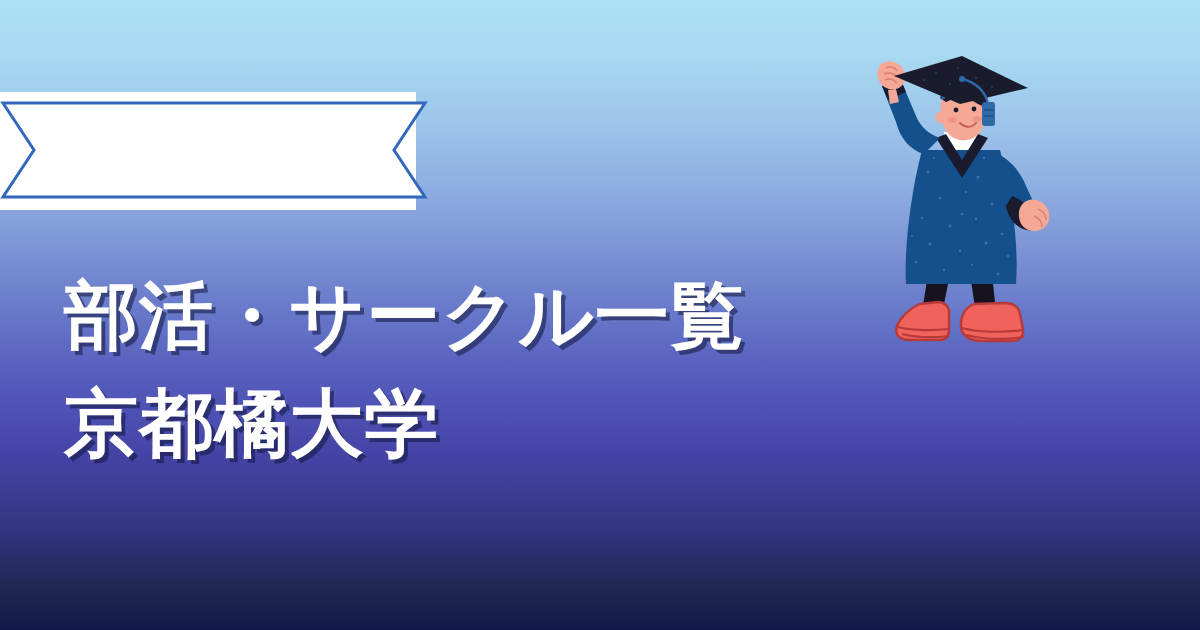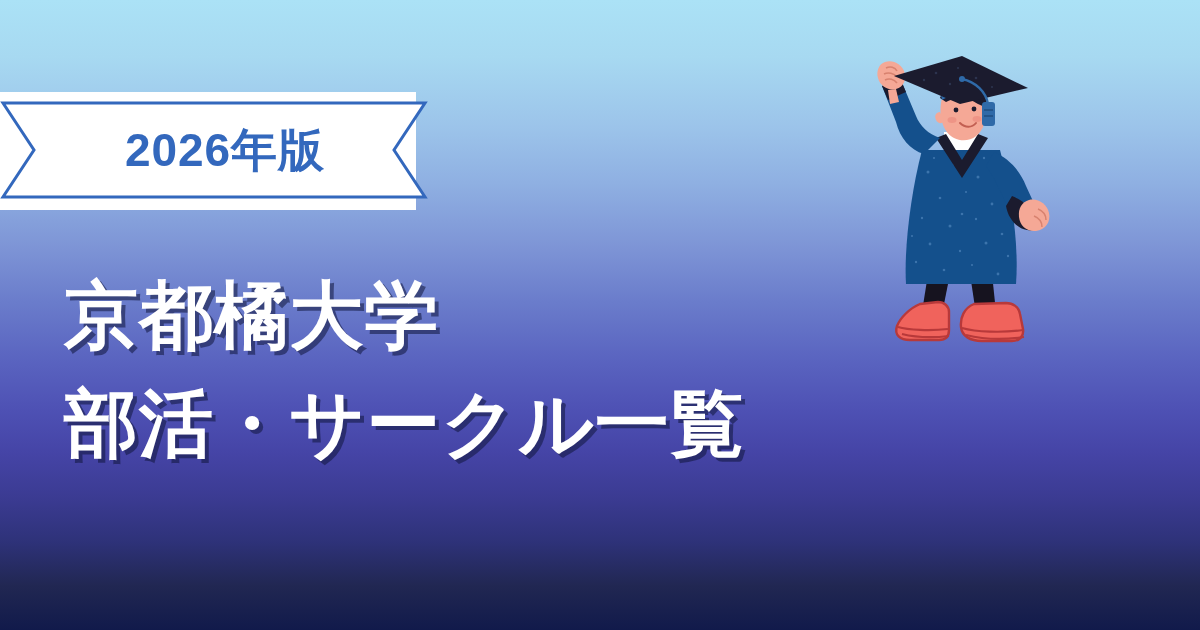--- a/index.html
+++ b/index.html
@@ -120,26 +120,25 @@
   <div class="ribbon">
 
     <div class="ribbon-back"></div>
 
     <div class="ribbon-front">
       <svg viewBox="0 0 428 100" xmlns="http://www.w3.org/2000/svg" aria-hidden="true">
         <polygon points="3,3 425,3 394,50 425,97 3,97 34,50" fill="#ffffff" stroke="#3368bd" stroke-width="3" stroke-linejoin="miter"></polygon>
       </svg>
     </div>
 
-    <div class="ribbon-label">2026年版</div>
   </div>
 
   <div class="headline">
+    <div class="headline-line">部活・サークル一覧</div>
     <div class="headline-line">京都橘大学</div>
-    <div class="headline-line">部活・サークル一覧</div>
   </div>
 
   <div class="illustration">
     <svg viewBox="0 0 210 305" xmlns="http://www.w3.org/2000/svg" aria-hidden="true">
       <defs>
         <clipPath id="gownClip">
           <path d="M56 104 C44 150 38 205 40 238 L150 238 C153 200 146 148 134 104 Z"></path>
         </clipPath>
       </defs>
 

